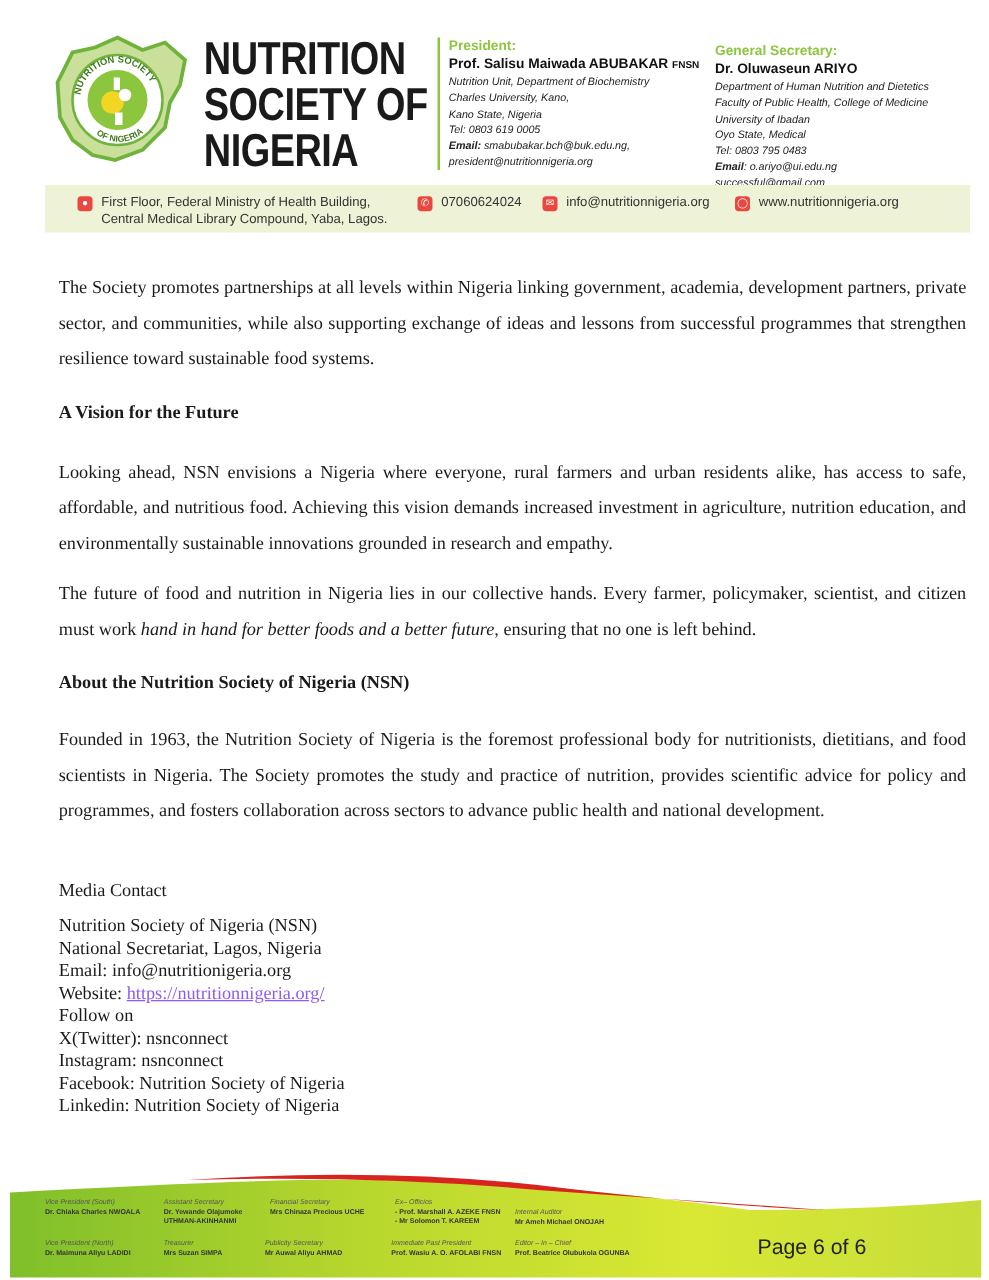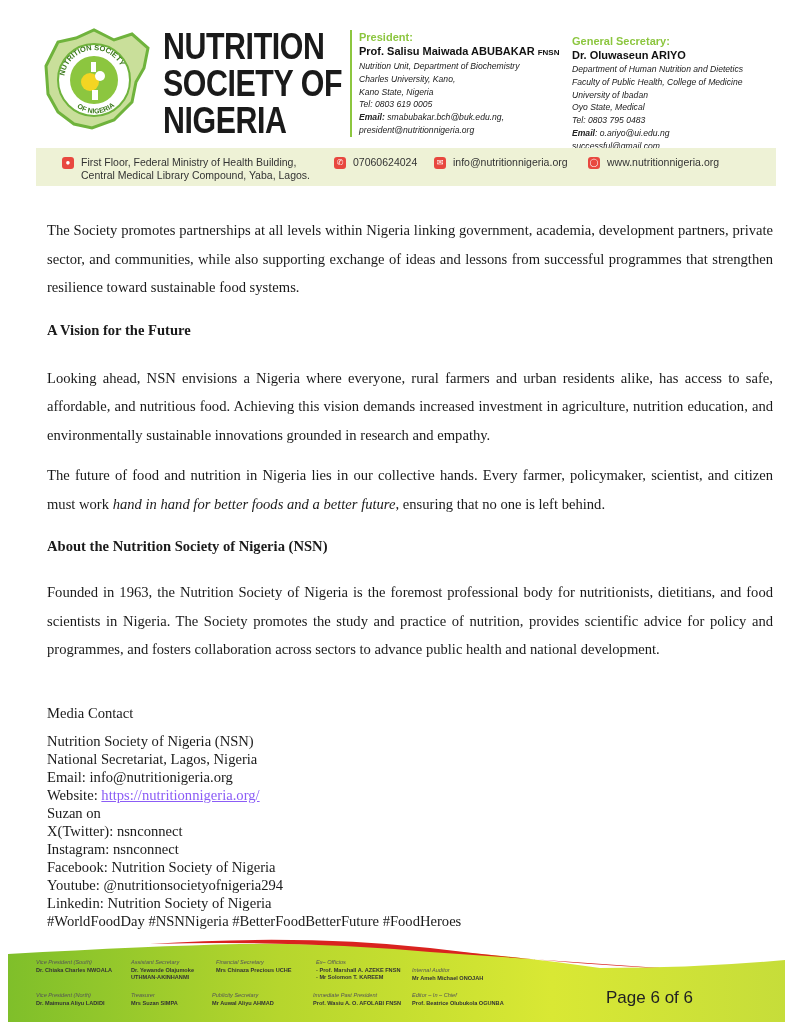--- a/index.html
+++ b/index.html
@@ -120,27 +120,25 @@
   <p class="h" style="margin-top:18px;">About the Nutrition Society of Nigeria (NSN)</p>
   <p class="para" style="margin-top:22px;">Founded in 1963, the Nutrition Society of Nigeria is the foremost professional body for nutritionists, dietitians, and food scientists in Nigeria. The Society promotes the study and practice of nutrition, provides scientific advice for policy and programmes, and fosters collaboration across sectors to advance public health and national development.</p>
 </div>
 
 <div class="contact">
   <div style="margin-bottom:10px;">Media Contact</div>
   <div>Nutrition Society of Nigeria (NSN)</div>
   <div>National Secretariat, Lagos, Nigeria</div>
   <div>Email: info@nutritionigeria.org</div>
   <div><span>Website: </span><a>https://nutritionnigeria.org/</a></div>
-  <div>Suzan on</div>
+  <div>Follow on</div>
   <div>X(Twitter): nsnconnect</div>
   <div>Instagram: nsnconnect</div>
   <div>Facebook: Nutrition Society of Nigeria</div>
-  <div>Youtube: @nutritionsocietyofnigeria294</div>
   <div>Linkedin: Nutrition Society of Nigeria</div>
-  <div>#WorldFoodDay #NSNNigeria #BetterFoodBetterFuture #FoodHeroes</div>
 </div>
 
 <div class="footer">
   <svg width="791" height="86" viewBox="0 0 791 86">
     <defs>
       <linearGradient id="fg" x1="0" x2="1" y1="0" y2="0">
         <stop offset="0" stop-color="#7fbf2a"></stop>
         <stop offset="0.35" stop-color="#b6d62d"></stop>
         <stop offset="0.7" stop-color="#d9e834"></stop>
         <stop offset="1" stop-color="#c6dd3a"></stop>

